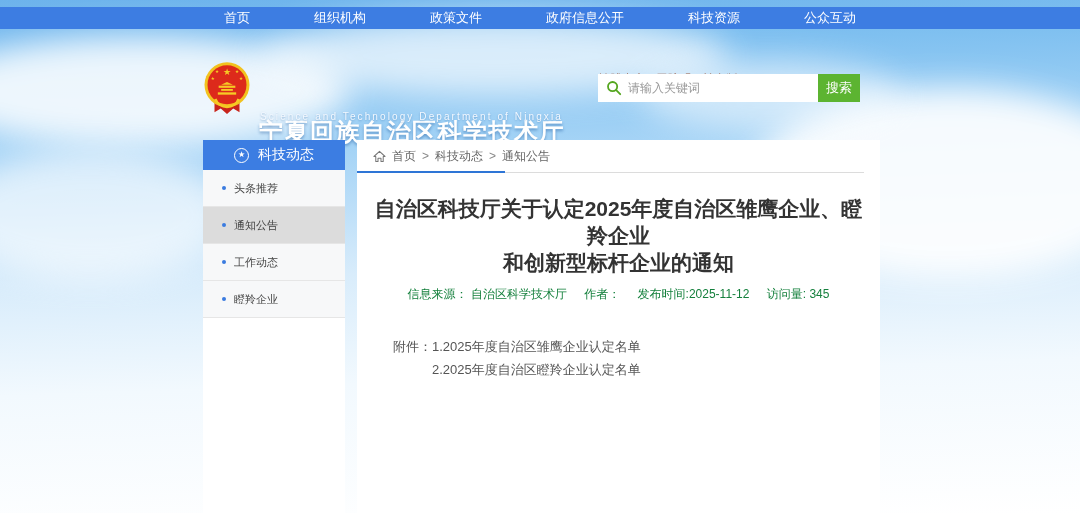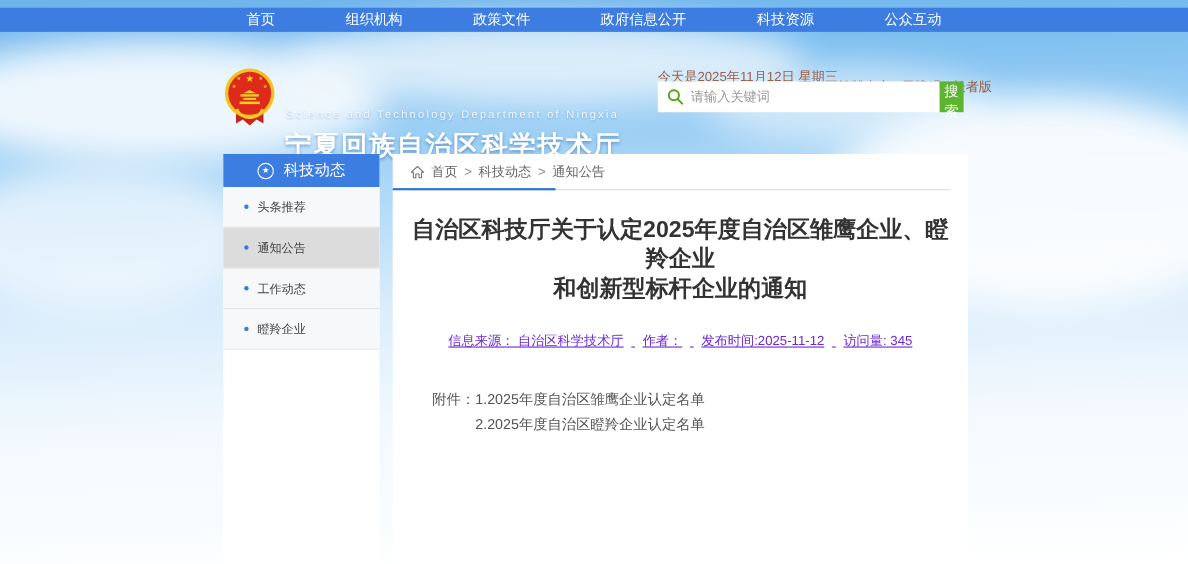--- a/index.html
+++ b/index.html
@@ -29,44 +29,44 @@
   
   .emblem { position:absolute; left:202px; top:60px; width:50px; height:58px; }
   .site-title {
     position:absolute; left:259px; top:68px;
     font-size:24px; font-weight:bold; color:#fff; letter-spacing:1.5px;
     text-shadow:0 2px 3px rgba(20,80,150,.45);
     white-space:nowrap;
     margin-top:48px;
   }
   .site-sub {
-    position:absolute; left:260px; top:99px;
+    position:absolute; left:260px; top:111px;
     font-size:10px; color:#f2f8ff; letter-spacing:2.1px;
     text-shadow:0 1px 2px rgba(20,80,150,.35);
     white-space:nowrap;
   }
   
   .hdr-meta {
     position:absolute; left:598px; top:52px; width:272px;
     display:flex; justify-content:space-between; align-items:center;
     font-size:12px; color:#9a604a; white-space:nowrap;
   }
   .quick-links { display:flex; gap:10px;margin-top:19px; }
   .quick-link { cursor:pointer; }
   .search-row { position:absolute; left:598px; top:74px; display:flex; }
   .search-box { position:relative; }
   .search-input {
-    width:256px; height:28px; border:0; background:#fff;
+    width:220px; height:28px; border:0; background:#fff;
     padding:0 6px 0 30px; font-size:12px; color:#333; outline:none;
     font-family:"Liberation Sans","DejaVu Sans",sans-serif;
   }
   .search-input::placeholder { color:#999; }
   .search-glass { position:absolute; left:8px; top:6px; width:16px; height:16px; }
   .search-btn {
-    width:22px; height:28px; border:0; background:#5cb431; color:#fff;
+    width:42px; height:28px; border:0; background:#5cb431; color:#fff;
     font-size:13px; cursor:pointer; font-family:inherit;
   }
 
   
   .sidebar { position:absolute; left:203px; top:140px; width:142px; bottom:0; background:#fff; }
   .sidebar-head {
     height:30px; background:#3c7de2; color:#fff; font-size:14px;
     display:flex; align-items:center; justify-content:center; gap:9px; cursor:pointer;
   }
   .side-head-icon {
@@ -96,21 +96,21 @@
   }
   .crumb-link { cursor:pointer; }
   .crumb-sep { color:#888; }
   .active-underline {
     position:absolute; left:-16px; bottom:-1px; width:148px; height:2px; background:#2e75d6;
   }
   .article-title {
     margin-top:22px; text-align:center; font-size:21px; font-weight:bold;
     color:#333; line-height:27px;
   }
-  .article-meta { margin-top:26px; text-align:center; font-size:12px; color:#6d28d9;text-decoration:underline; }
+  .article-meta { margin-top:10px; text-align:center; font-size:12px; color:#15803d; }
   .article-meta span { margin:0 7px; }
   .article-body { margin-top:20px; font-size:13px; color:#333; line-height:20.5px; }
   .article-body p { text-indent:2em; }
   .attachments { margin-top:32px; margin-left:20px; display:flex; font-size:13px; color:#555; line-height:23px; }
   .attach-label { flex:none; }
   .attach-item { cursor:pointer; }
 </style>
 </head>
 <body>
 
@@ -146,21 +146,20 @@
   <rect x="20" y="30" width="20" height="2.6" fill="#f6ca25"></rect>
   <rect x="23" y="34" width="14" height="2.2" fill="#f6ca25"></rect>
   <rect x="19" y="38" width="22" height="2.8" fill="#f6ca25"></rect>
   <path d="M16 46 A15 15 0 0 0 44 46" stroke="#f6ca25" stroke-width="3" fill="none"></path>
 </svg>
 
 <div class="site-title">宁夏回族自治区科学技术厅</div>
 <div class="site-sub">Science and Technology Department of Ningxia</div>
 
 <div class="hdr-meta">
-  <span>今天是2025年11月12日 星期三</span>
   <span class="quick-links">
     <span class="quick-link">繁體中文</span>
     <span class="quick-link">无障碍</span>
     <span class="quick-link">长者版</span>
   </span>
 </div>
 
 <div class="search-row">
   <div class="search-box">
     <svg class="search-glass" viewBox="0 0 16 16">

